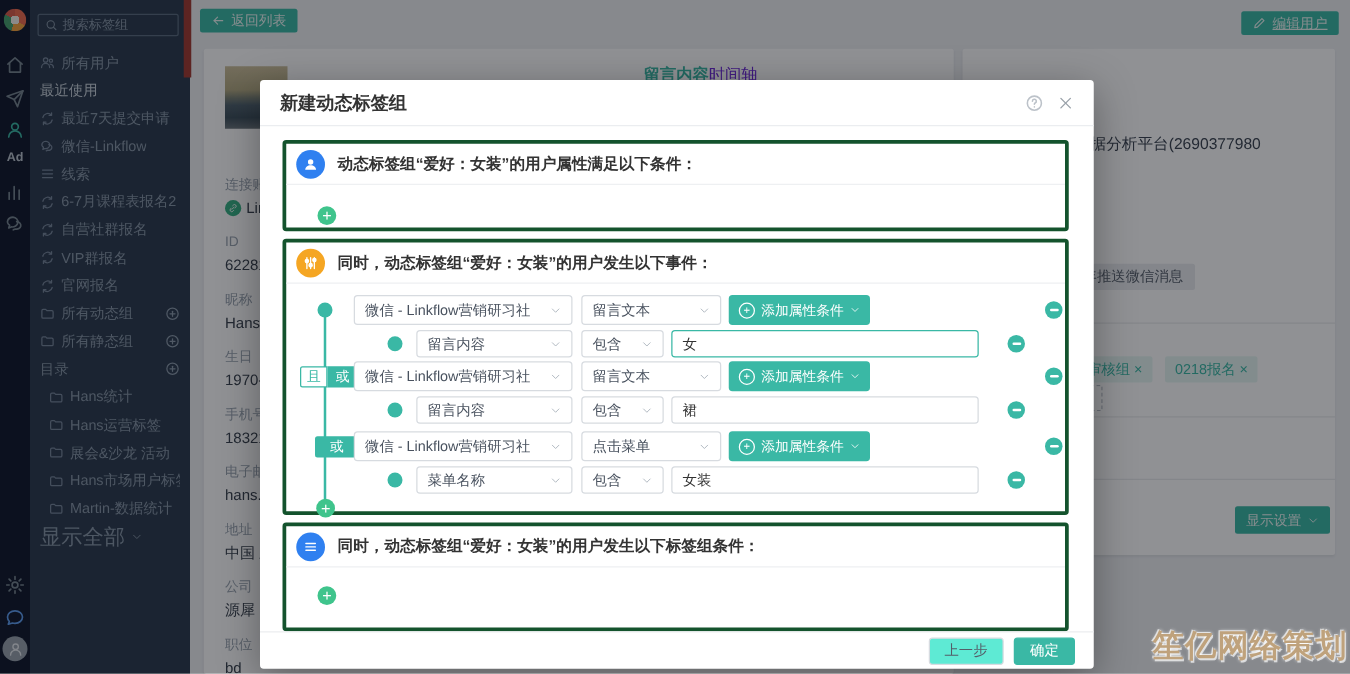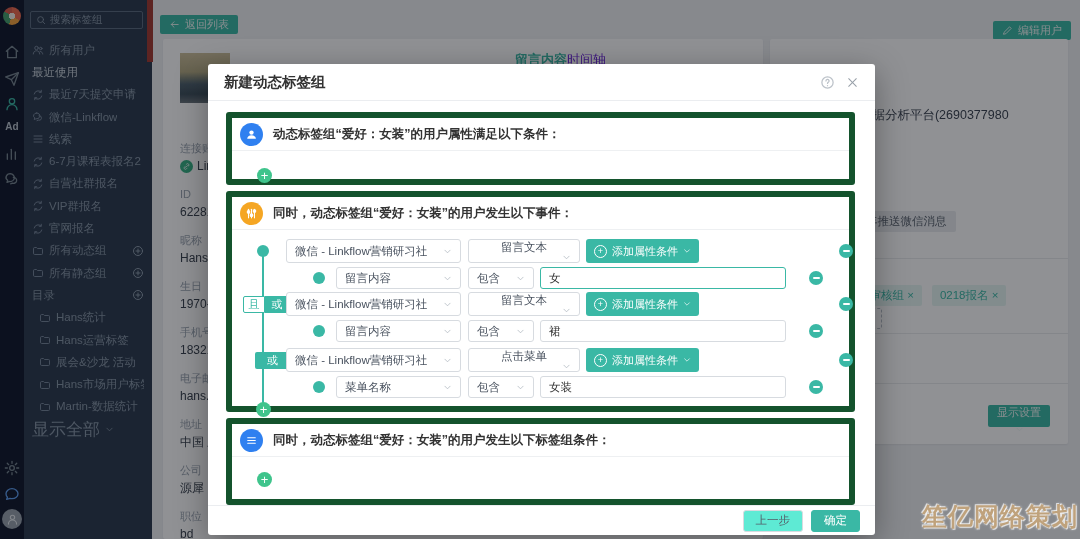--- a/index.html
+++ b/index.html
@@ -33,22 +33,22 @@
   .sb-plus{margin-left:auto;width:12px;height:12px;flex:none;color:#8a99aa;}
   .sb-indent{padding-left:15px;}
   .sb-link{font-size:17px;}
   .sb-link .cv{width:9px;height:9px;}
 
   
   .content{position:absolute;left:152px;top:0;width:928px;height:539px;background:#eef0f3;}
   .tbtn{position:absolute;height:19px;display:flex;align-items:center;gap:5px;background:#3ab8a5;color:#eaf6f3;
     font-size:11px;border:none;border-radius:2px;padding:0 9px;cursor:pointer;}
   .tbtn .bic{width:11px;height:11px;}
-  .back-btn{left:8px;top:15px;}
-  .edit-btn{right:9px;top:21px;}
+  .back-btn{left:8px;top:7px;}
+  .edit-btn{right:9px;top:9px;text-decoration:underline;}
   .card{position:absolute;background:#fff;border-radius:2px;box-shadow:0 1px 2px rgba(0,0,0,.06);}
   .profile-card{left:11px;top:39px;width:600px;height:500px;}
   .photo{position:absolute;left:17px;top:14px;width:50px;height:50px;
     background:linear-gradient(180deg,#ccbf9a 0%,#b3a981 38%,#7d8375 50%,#4f616d 62%,#3d4f5b 82%,#6b757c 100%);}
   .tab{position:absolute;top:12px;font-size:13px;}
   .tab.active{left:352px;color:#3ab8a5;font-weight:bold;}
   .tab.idle{left:404px;color:#6d28d9;}
   #profile-fields{position:absolute;left:17px;top:102px;width:60px;}
   .pf{margin-bottom:13px;}
   .pf .lbl{font-size:11px;color:#9aa4b0;line-height:14px;white-space:nowrap;}
@@ -58,32 +58,32 @@
   .link-dot svg{width:9px;height:9px;}
   .right-card{left:618px;top:39px;width:298px;height:405px;}
   .rc-text{position:absolute;left:8px;top:68px;font-size:12.5px;color:#3a4350;white-space:nowrap;}
   #gray-chips{position:absolute;left:87px;top:172px;display:flex;gap:8px;}
   .gchip{background:#e9ebee;color:#565f6b;font-size:11.5px;padding:3px 9px;border-radius:2px;white-space:nowrap;}
   .rc-div{position:absolute;left:0;width:298px;height:1px;background:#e9ebed;}
   #tag-chips{position:absolute;left:80px;top:246px;display:flex;gap:10px;}
   .tchip{color:#3ab8a5;background:rgba(58,184,165,.13);font-size:11.5px;padding:3px 8px;border-radius:2px;white-space:nowrap;}
   .dashed-chip{position:absolute;left:80px;top:269px;border:1px dashed #b9c0c8;color:#7d8692;font-size:11.5px;
     padding:2px 9px;border-radius:2px;}
-  .settings-btn{left:218px;top:366px;height:22px;flex-direction:column;}
+  .settings-btn{left:218px;top:366px;height:22px;}
   .red-strip{position:absolute;left:147px;top:0;width:6px;height:62px;background:#a23a30;}
 
   
   .overlay{position:absolute;left:0;top:0;width:1080px;height:539px;background:rgba(8,12,18,.45);z-index:40;}
   .modal{position:absolute;left:208px;top:64px;width:667px;height:471px;background:#fff;border-radius:3px;
     box-shadow:0 8px 32px rgba(0,0,0,.35);z-index:50;}
   .m-header{height:37px;border-bottom:1px solid #ebedf0;display:flex;align-items:center;padding:0 16px;box-sizing:border-box;}
   .m-title{font-size:14.5px;font-weight:bold;color:#333;}
   .m-help{margin-left:auto;width:15px;height:15px;color:#bcc2c9;cursor:pointer;}
   .m-close{margin-left:11px;width:13px;height:13px;color:#99a1a9;cursor:pointer;}
-  .m-card{position:absolute;left:18px;width:629px;border:6px solid #14532d;border-radius:3px;background:#fff;box-sizing:border-box;}
+  .m-card{position:absolute;left:18px;width:629px;border:3px solid #14532d;border-radius:3px;background:#fff;box-sizing:border-box;}
   .card1{top:48px;height:73px;}
   .card2{top:127px;height:221px;}
   .card3{top:354px;height:87px;}
   .mc-head{height:32px;display:flex;align-items:center;gap:10px;padding:0 8px;border-bottom:1px solid #eef0f2;}
   .badge{width:23px;height:23px;border-radius:50%;display:flex;align-items:center;justify-content:center;flex:none;color:#fff;}
   .badge svg{width:13px;height:13px;}
   .badge.blue{background:#2f80f0;}
   .badge.orange{background:#f5a623;}
   .mc-title{font-size:12.5px;font-weight:bold;color:#333;white-space:nowrap;}
   .plus-btn{position:absolute;width:15px;height:15px;border-radius:50%;background:#3fc48c;color:#fff;cursor:pointer;
@@ -95,21 +95,21 @@
   .vline{position:absolute;left:30px;top:22px;width:2px;height:159px;background:#3ab8a5;}
   .erow,.prow{position:absolute;left:0;right:0;}
   .erow{height:24px;}.prow{height:22px;}
   .dot{position:absolute;left:25px;top:6px;width:12px;height:12px;border-radius:50%;background:#3ab8a5;}
   .prow .dot{left:81px;top:5px;}
   .sel{position:absolute;border:1px solid #d7dbe0;border-radius:3px;background:#fff;display:flex;align-items:center;
     padding:0 8px;box-sizing:border-box;font-size:11.5px;color:#49525f;cursor:pointer;}
   .sel .cv{margin-left:auto;width:9px;height:9px;color:#adb5be;flex:none;}
   .sel .stxt{white-space:nowrap;overflow:hidden;}
   .sel-source{left:54px;top:0;width:175px;height:24px;}
-  .sel-event{left:236px;top:0;width:112px;height:24px;flex-direction:column;}
+  .sel-event{left:236px;top:0;width:112px;height:24px;}
   .sel-field{left:104px;top:0;width:125px;height:22px;}
   .sel-op{left:236px;top:0;width:66px;height:22px;}
   .add-btn{position:absolute;left:354px;top:0;height:24px;padding:0 8px;background:#3ab8a5;border:none;border-radius:3px;
     color:#fff;font-size:11px;display:flex;align-items:center;gap:5px;cursor:pointer;}
   .add-btn .po{width:11px;height:11px;border:1px solid #fff;border-radius:50%;display:flex;align-items:center;
     justify-content:center;font-size:9px;line-height:1;flex:none;}
   .add-btn .po::before{content:"+";}
   .add-btn .cv{width:8px;height:8px;color:#fff;flex:none;}
   .minus-btn{position:absolute;width:14px;height:14px;border-radius:50%;background:#3ab8a5;cursor:pointer;
     display:flex;align-items:center;justify-content:center;}

